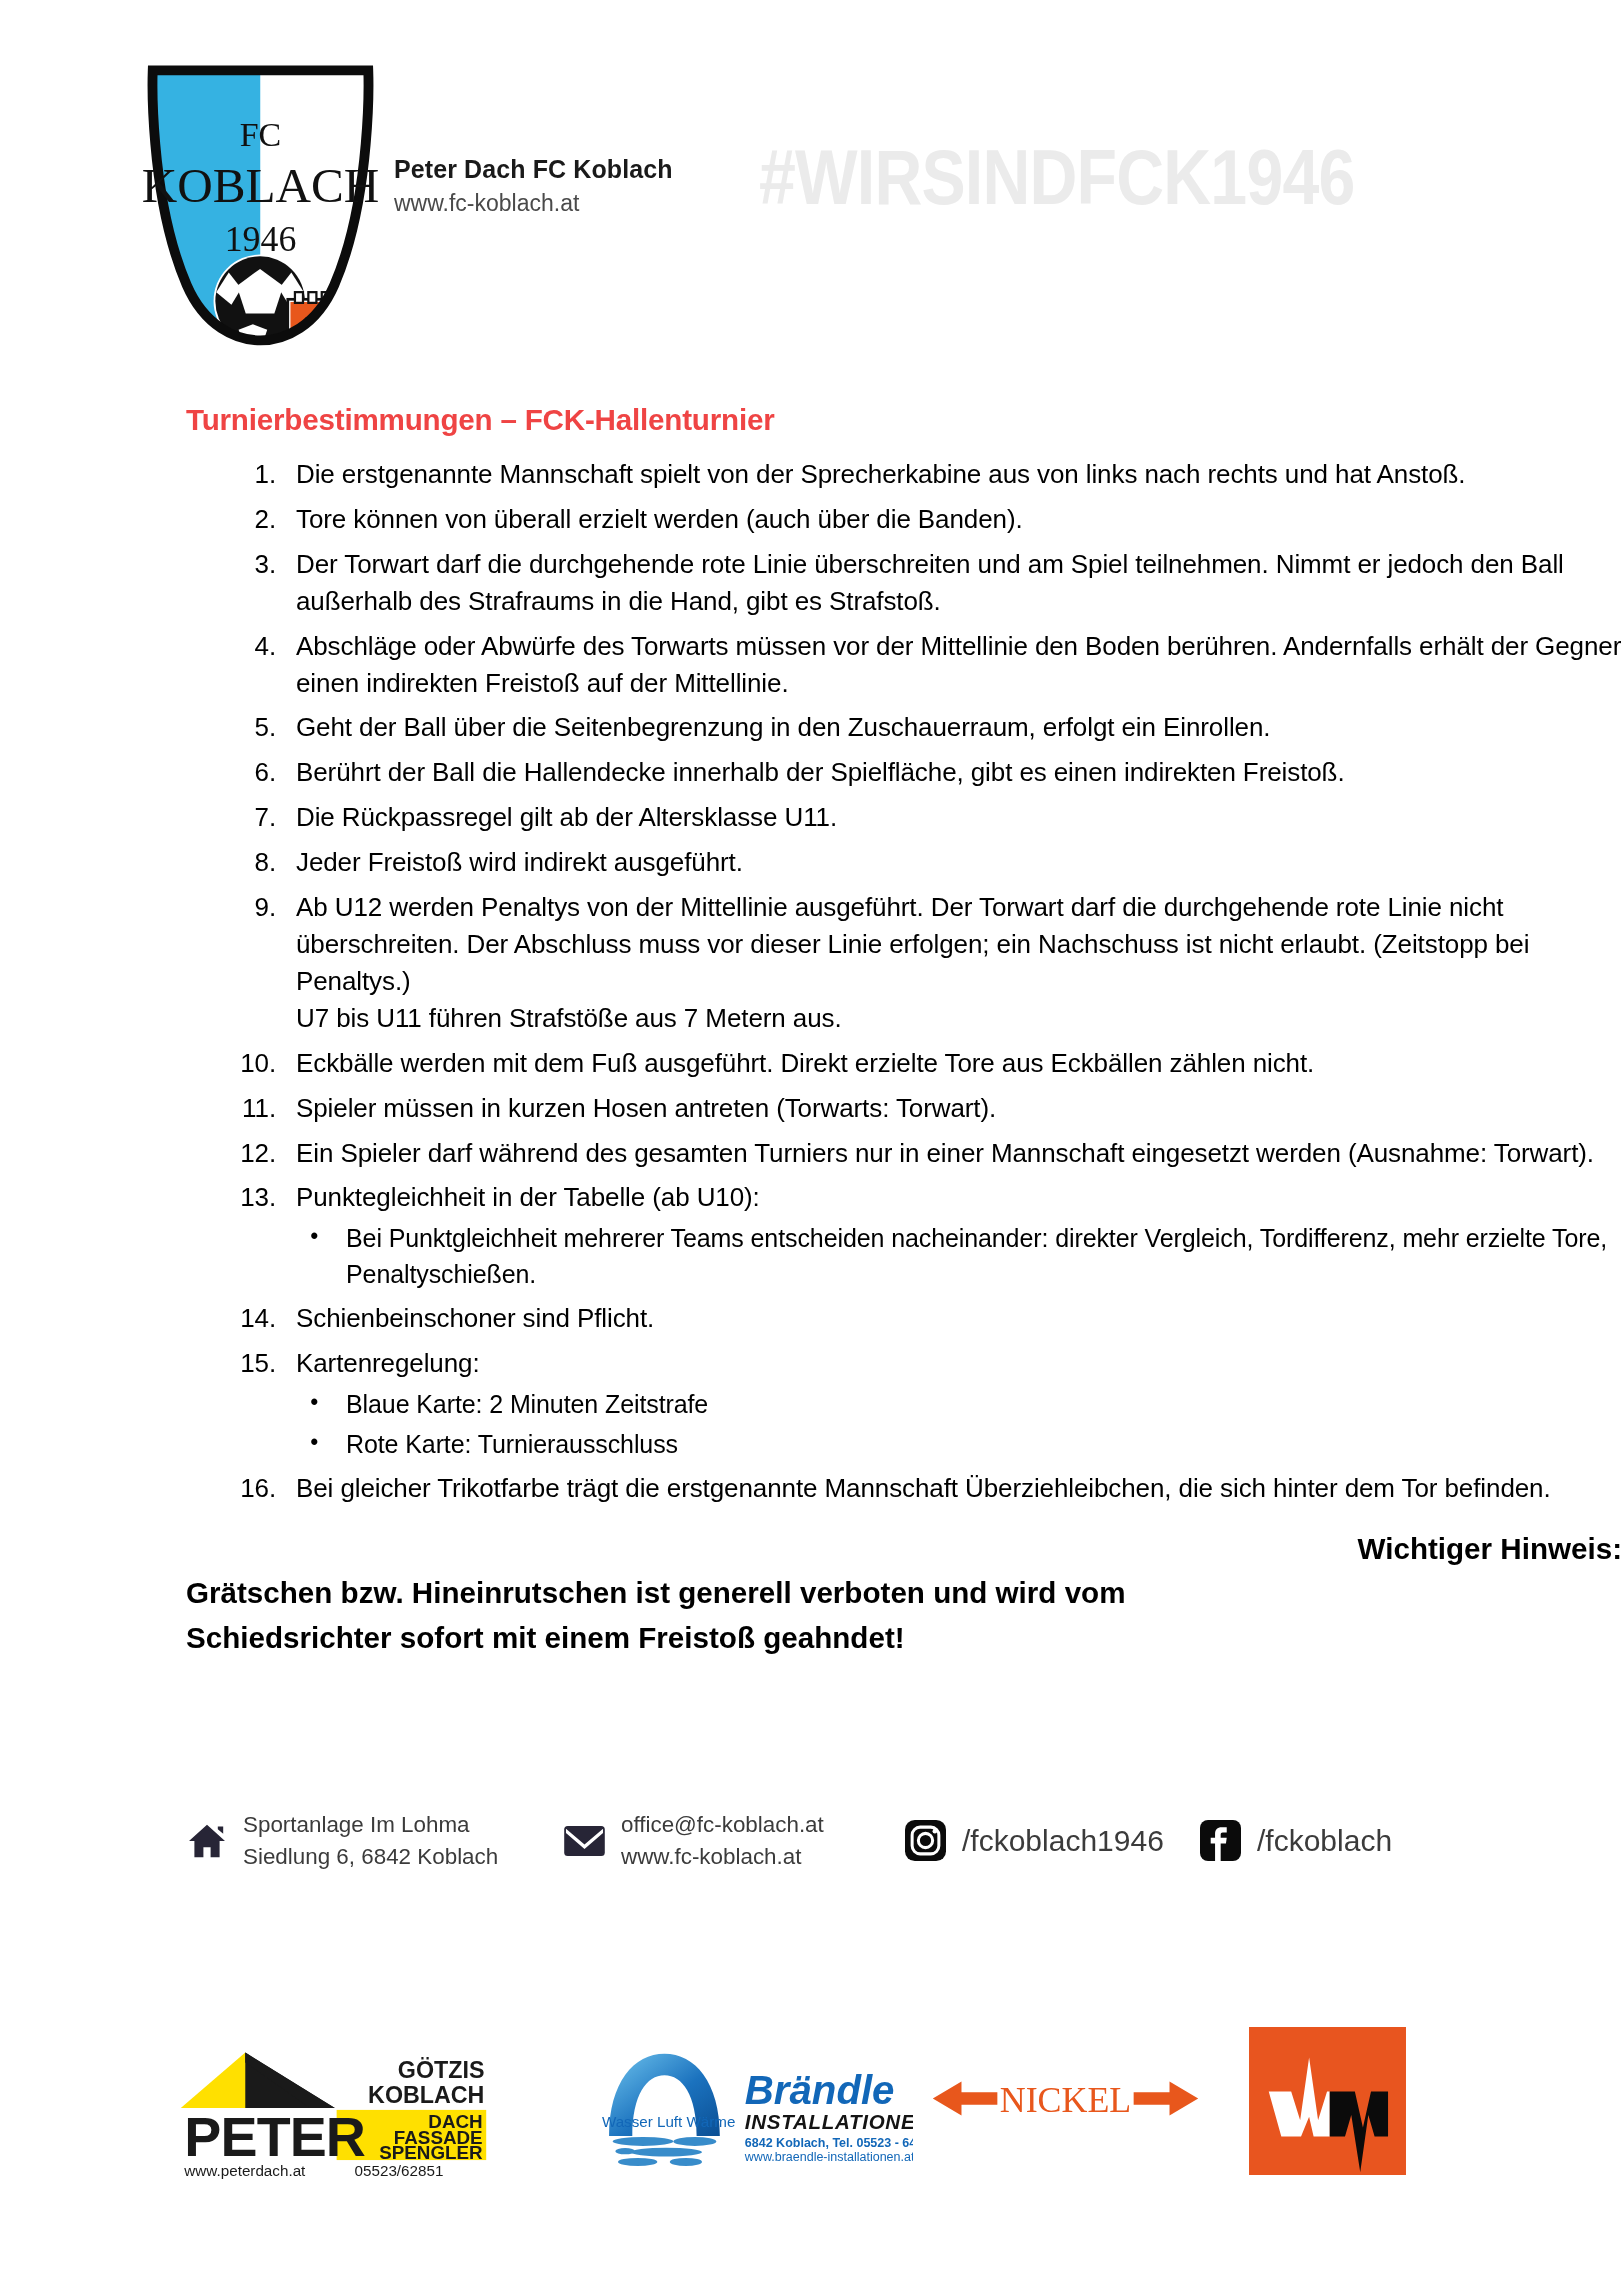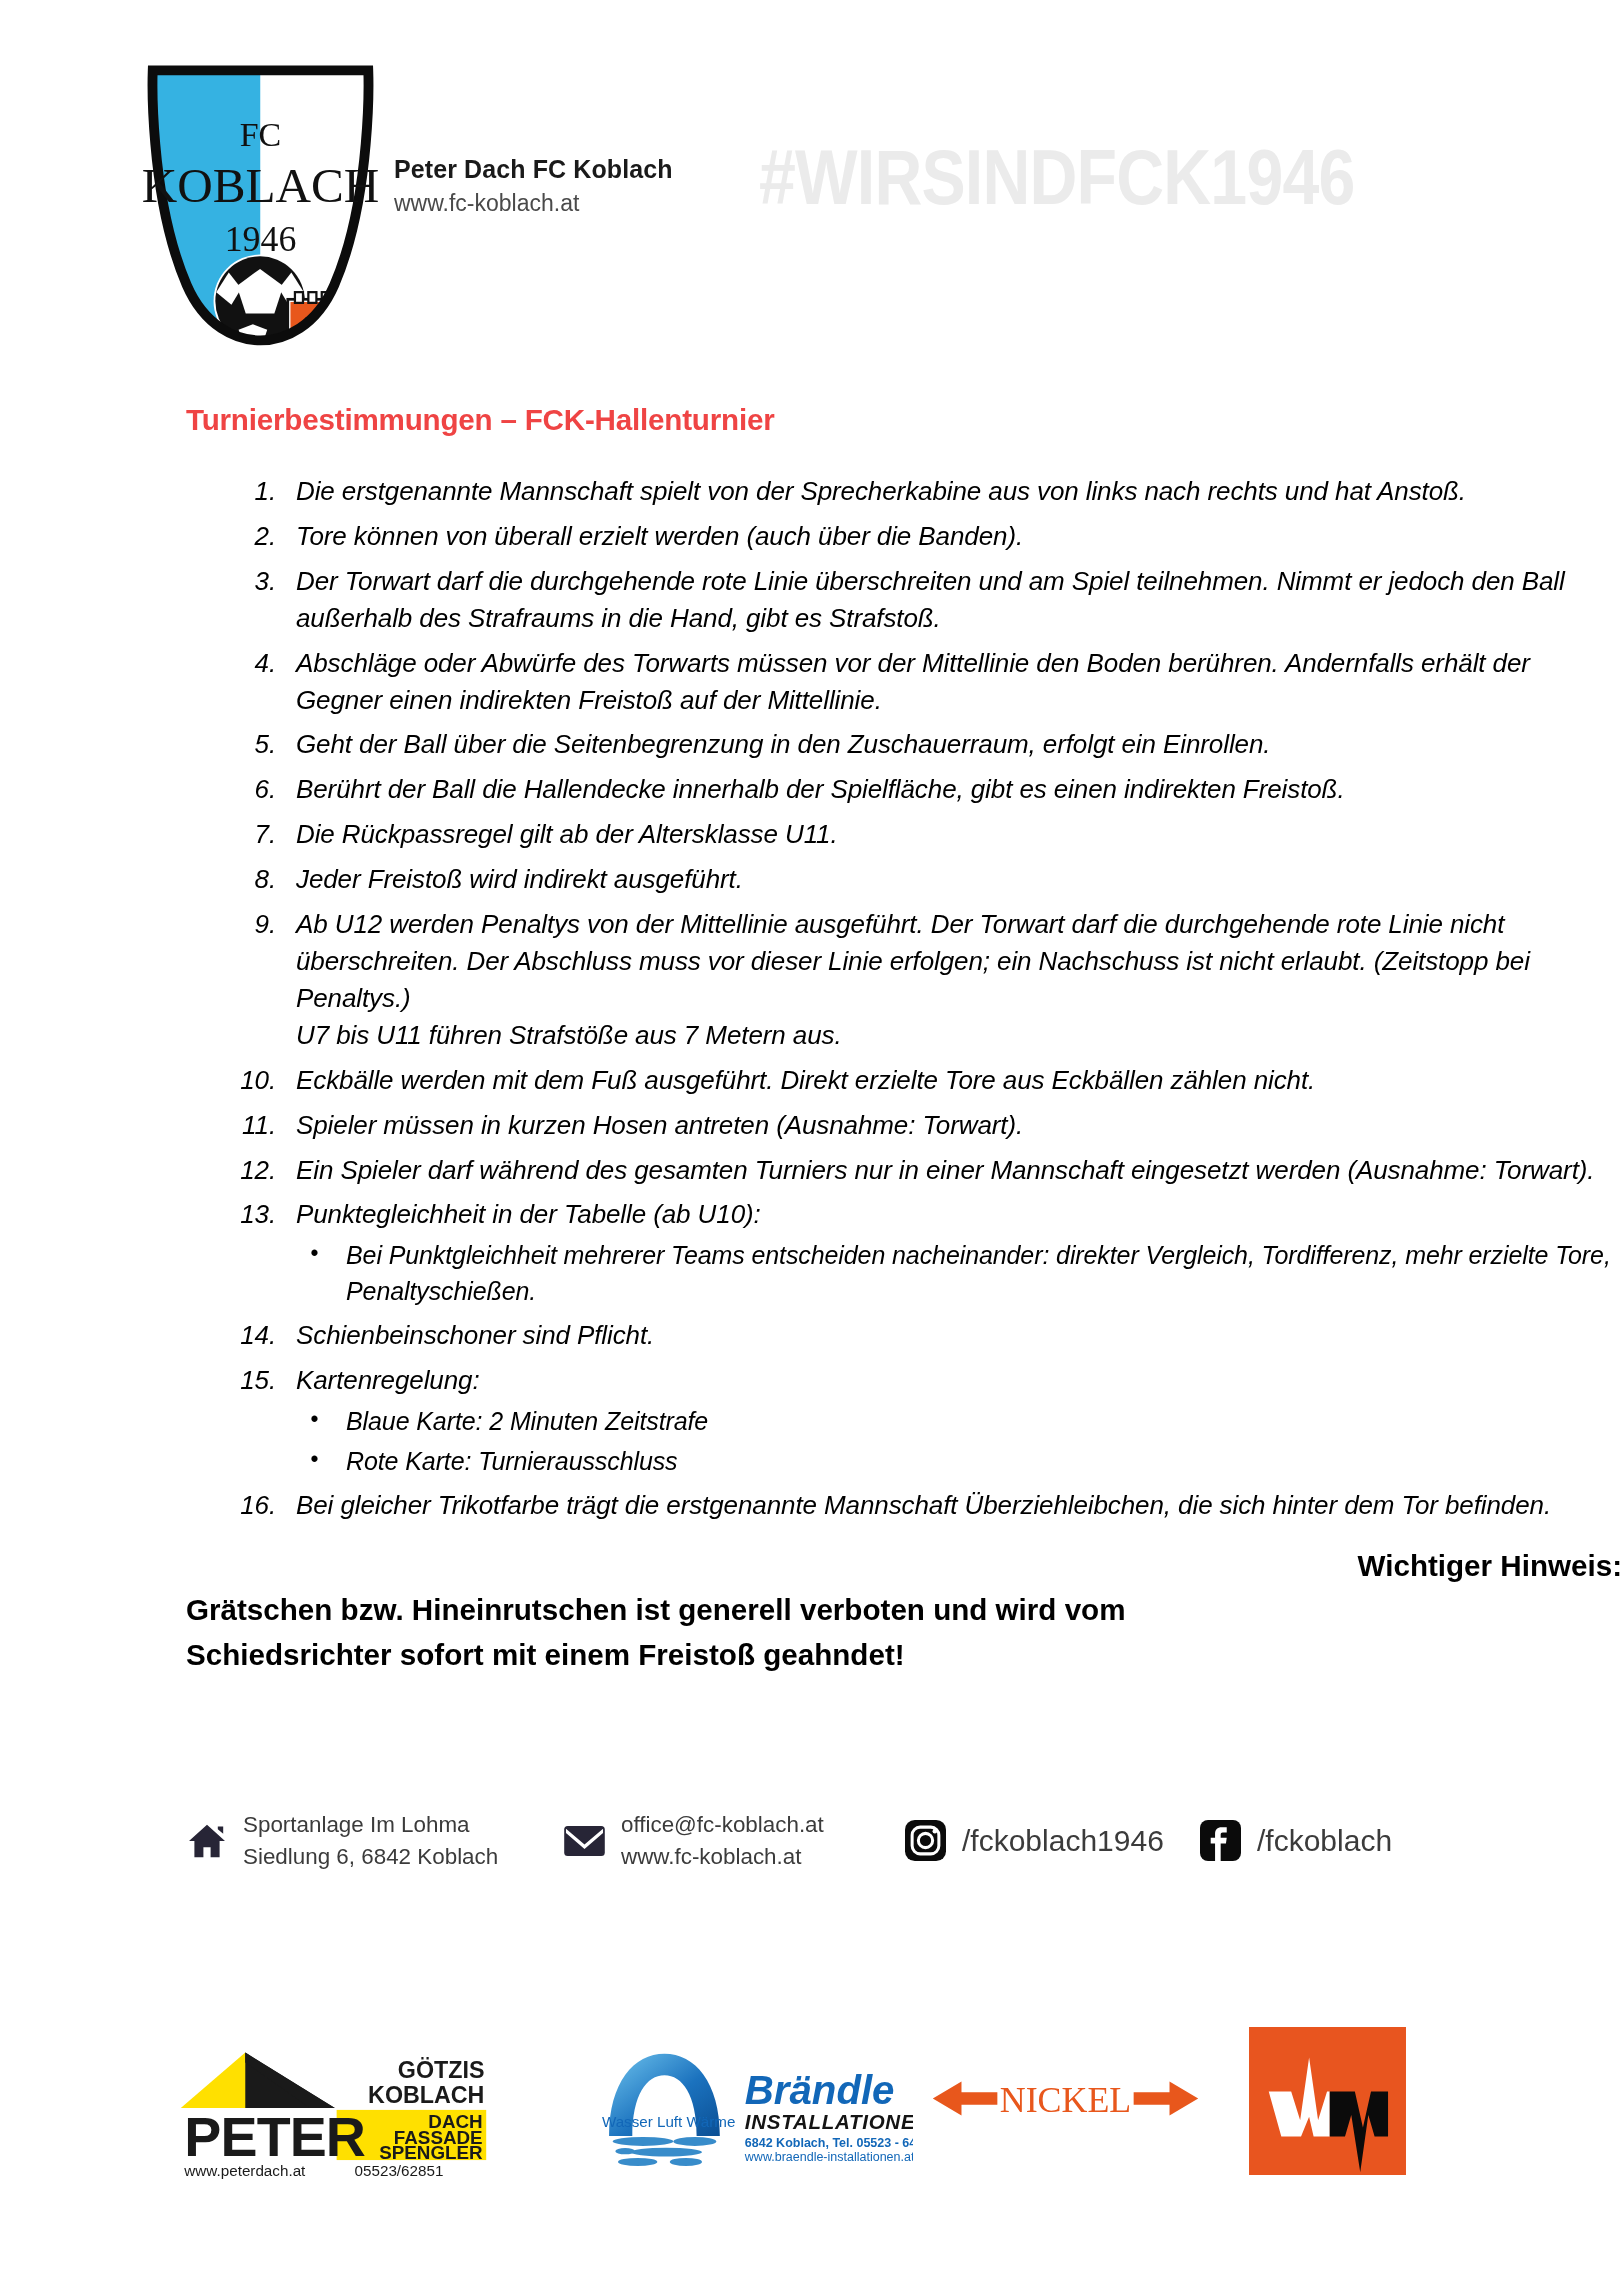--- a/index.html
+++ b/index.html
@@ -72,25 +72,24 @@
   }
   .doc-title {
     margin-left: 186px;
     font-size: 29.6px;
     font-weight: bold;
     letter-spacing: -0.2px;
     color: #ef4444;
   }
 
   ol.rules {
-    margin: 36px 0 0 0;
+    margin: 19px 0 0 0;
     padding: 0;
     list-style: none;
     counter-reset: rule;
-    font-style: italic;
   }
   ol.rules > li {
     position: relative;
     counter-increment: rule;
     padding-left: 296px;
     margin-bottom: 8px;
     font-size: 26px;
     line-height: 1.42;
     letter-spacing: -0.1px;
   }
@@ -247,21 +246,21 @@
         <li><span>Die erstgenannte Mannschaft spielt von der Sprecherkabine aus von links nach rechts und hat Anstoß.</span></li>
         <li><span>Tore können von überall erzielt werden (auch über die Banden).</span></li>
         <li><span>Der Torwart darf die durchgehende rote Linie überschreiten und am Spiel teilnehmen. Nimmt er jedoch den Ball außerhalb des Strafraums in die Hand, gibt es Strafstoß.</span></li>
         <li><span>Abschläge oder Abwürfe des Torwarts müssen vor der Mittellinie den Boden berühren. Andernfalls erhält der Gegner einen indirekten Freistoß auf der Mittellinie.</span></li>
         <li><span>Geht der Ball über die Seitenbegrenzung in den Zuschauerraum, erfolgt ein Einrollen.</span></li>
         <li><span>Berührt der Ball die Hallendecke innerhalb der Spielfläche, gibt es einen indirekten Freistoß.</span></li>
         <li><span>Die Rückpassregel gilt ab der Altersklasse U11.</span></li>
         <li><span>Jeder Freistoß wird indirekt ausgeführt.</span></li>
         <li><span>Ab U12 werden Penaltys von der Mittellinie ausgeführt. Der Torwart darf die durchgehende rote Linie nicht überschreiten. Der Abschluss muss vor dieser Linie erfolgen; ein Nachschuss ist nicht erlaubt. (Zeitstopp bei Penaltys.)</span><span class="sub-line">U7 bis U11 führen Strafstöße aus 7 Metern aus.</span></li>
         <li><span>Eckbälle werden mit dem Fuß ausgeführt. Direkt erzielte Tore aus Eckbällen zählen nicht.</span></li>
-        <li><span>Spieler müssen in kurzen Hosen antreten (Ausnahme: Torwart).</span></li>
+        <li><span>Spieler müssen in kurzen Hosen antreten (Torwarts: Torwart).</span></li>
         <li><span>Ein Spieler darf während des gesamten Turniers nur in einer Mannschaft eingesetzt werden (Ausnahme: Torwart).</span></li>
         <li><span>Punktegleichheit in der Tabelle (ab U10):</span><ul class="sub">
             <li>Bei Punktgleichheit mehrerer Teams entscheiden nacheinander: direkter Vergleich, Tordifferenz, mehr erzielte Tore, Penaltyschießen.</li>
           </ul></li>
         <li><span>Schienbeinschoner sind Pflicht.</span></li>
         <li><span>Kartenregelung:</span><ul class="sub">
             <li>Blaue Karte: 2 Minuten Zeitstrafe</li>
             <li>Rote Karte: Turnierausschluss</li>
           </ul></li>
         <li><span>Bei gleicher Trikotfarbe trägt die erstgenannte Mannschaft Überziehleibchen, die sich hinter dem Tor befinden.</span></li>

